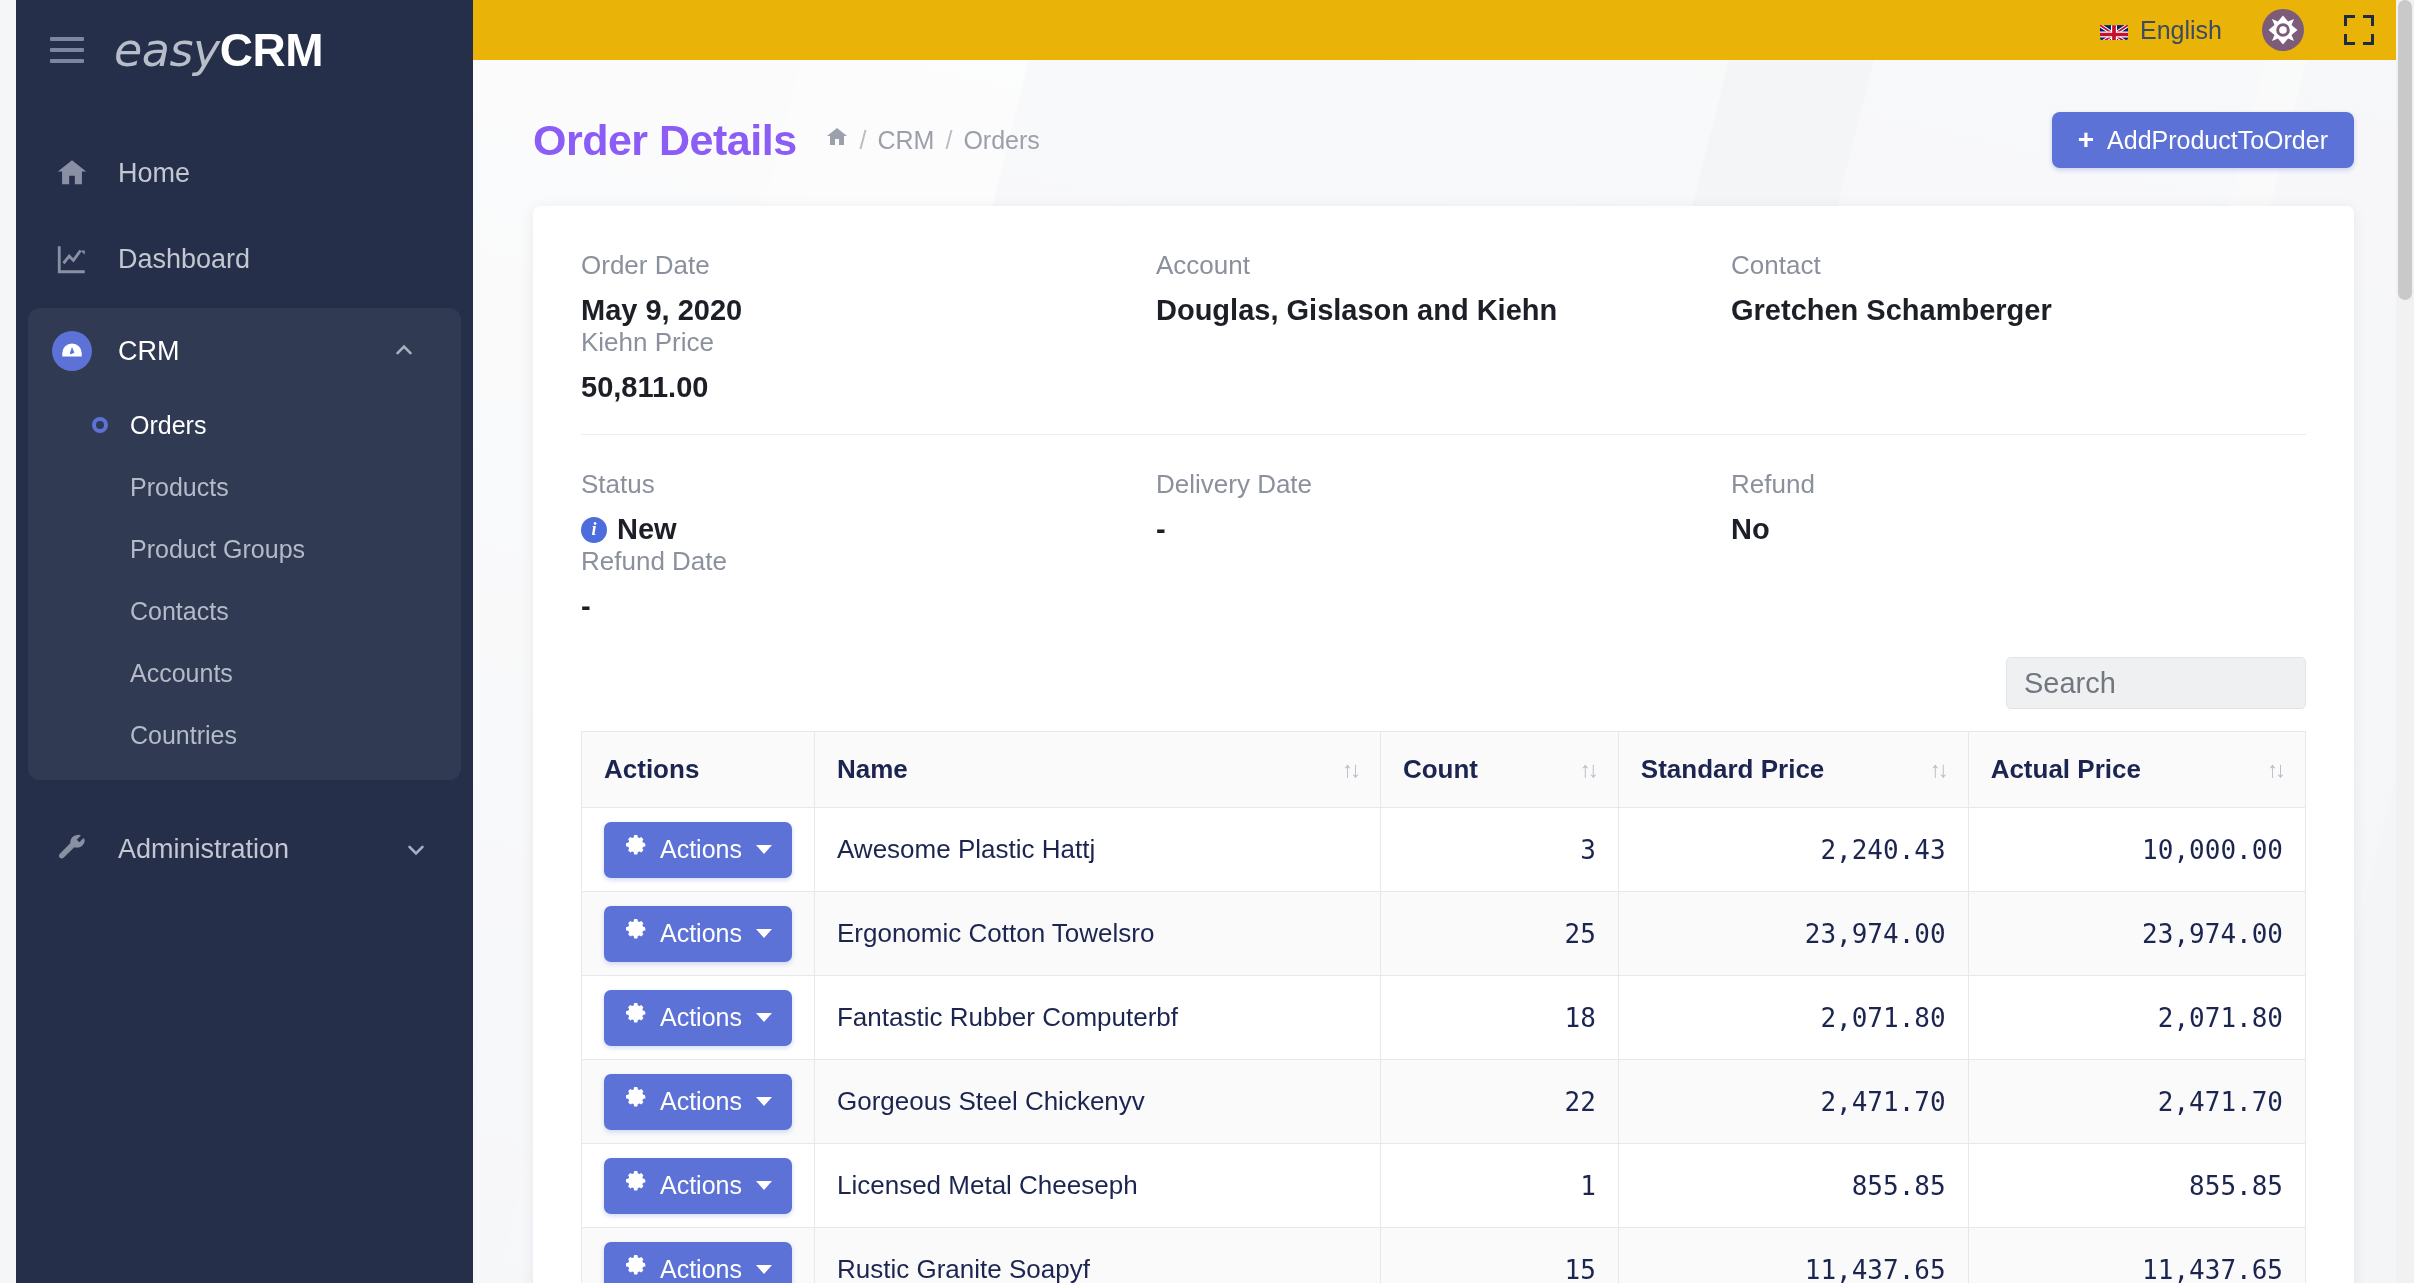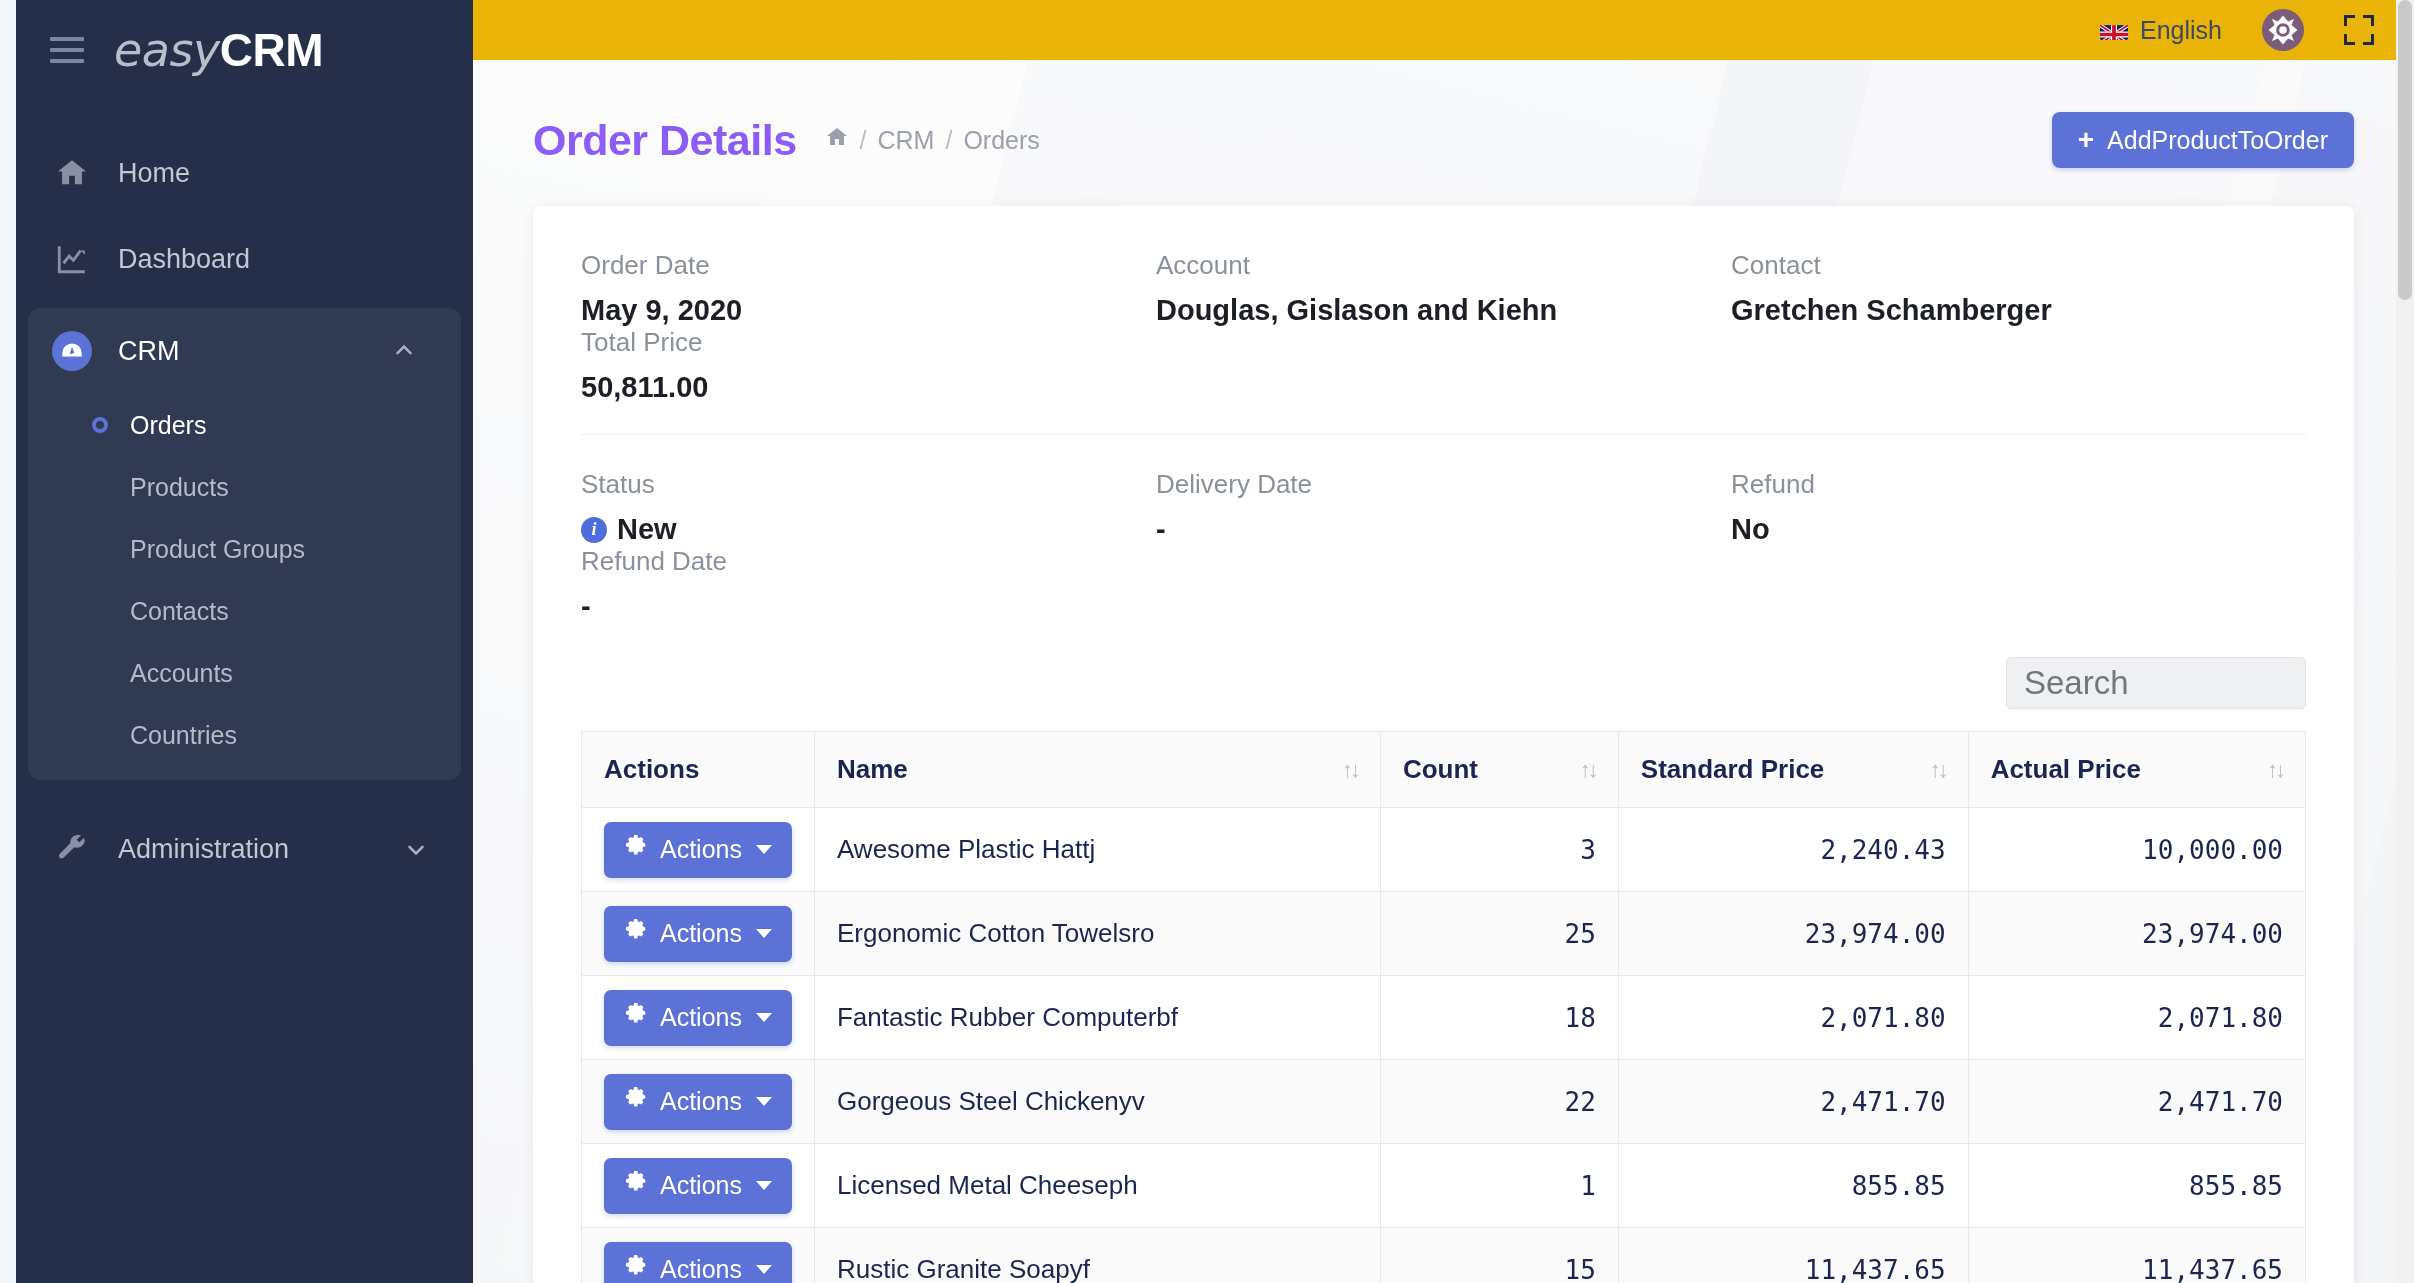--- a/index.html
+++ b/index.html
@@ -154,21 +154,21 @@
     flex: 0 0 26px;
   }
 
   .search-wrap { display: flex; justify-content: flex-end; margin-top: 34px; }
   .search-input {
     width: 300px; height: 52px;
     background: #eff0f2;
     border: 1px solid #e2e4e8;
     border-radius: 5px;
     padding: 4px 17px;
-    font-size: 33px; color: #4a4f5a;
+    font-size: 29px; color: #4a4f5a;
     font-family: "Liberation Sans", sans-serif;
     outline: none;
   }
   .search-input::placeholder { color: #72777f; }
 
   table.dt { width: 100%; border-collapse: collapse; margin-top: 22px; font-size: 0; }
   table.dt th, table.dt td {
     border: 1px solid #e6e8ec;
     padding: 0 22px;
     font-size: 26px;
@@ -388,21 +388,21 @@
           </div>
           <div>
             <div class="field-label">Account</div>
             <div class="field-value">Douglas, Gislason and Kiehn</div>
           </div>
           <div>
             <div class="field-label">Contact</div>
             <div class="field-value">Gretchen Schamberger</div>
           </div>
           <div>
-            <div class="field-label">Total Price</div>
+            <div class="field-label">Kiehn Price</div>
             <div class="field-value">50,811.00</div>
           </div>
         </div>
 
         <div class="field-grid row2">
           <div>
             <div class="field-label">Status</div>
             <div class="field-value">
               <span class="info-ic">i</span>
               <span>New</span>

